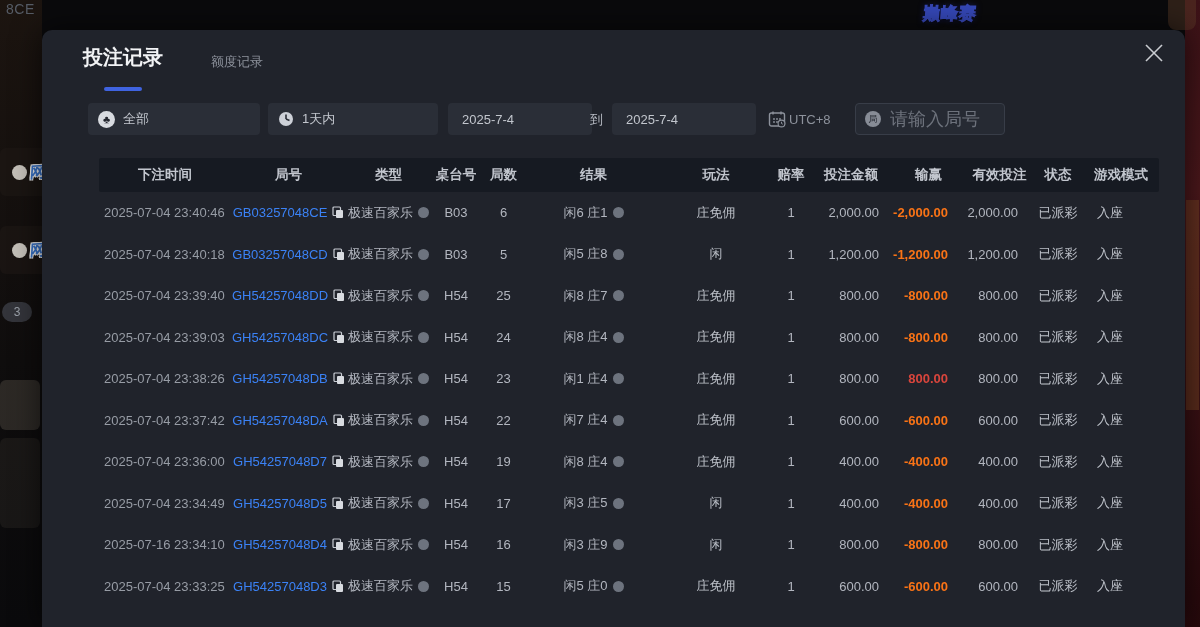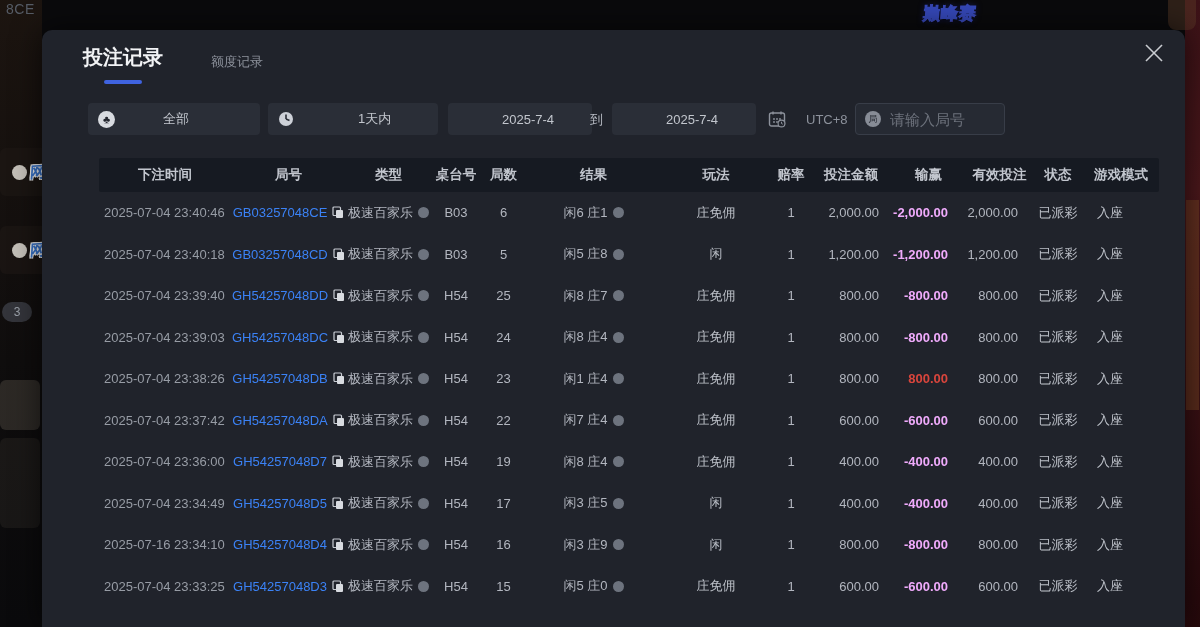--- a/index.html
+++ b/index.html
@@ -31,65 +31,65 @@
   .bg-top-blob{position:absolute;right:4px;top:0;width:28px;height:30px;background:rgba(90,60,40,.45);border-radius:0 0 8px 8px;}
 
   
   .modal{position:absolute;left:42px;top:30px;width:1143px;height:597px;
     background:#20232b;border-radius:10px 10px 0 0;box-shadow:0 0 30px rgba(0,0,0,.65);}
   .close-btn{position:absolute;right:20px;top:12px;width:22px;height:22px;cursor:pointer;}
   .close-btn svg{display:block;}
 
   
   .tabs{position:absolute;left:41px;top:14px;display:flex;gap:48px;align-items:flex-end;}
-  .tab{position:relative;cursor:pointer;padding-bottom:13px;}
+  .tab{position:relative;cursor:pointer;padding-bottom:20px;}
   .tab-label-active{font-size:20px;font-weight:bold;color:#f2f3f5;}
   .tab-label{font-size:13px;color:#8d929c;}
   .tab-underline{position:absolute;left:50%;transform:translateX(-50%);bottom:0;width:38px;height:4px;border-radius:2px;background:#3f63e0;}
 
   
   .filters{position:absolute;left:0;top:73px;width:100%;height:33px;}
   .dd{position:absolute;height:32px;background:#2a2e37;border-radius:4px;display:flex;align-items:center;cursor:pointer;}
-  .dd .lbl{font-size:13px;color:#c2c6cd;margin-left:40px;}
+  .dd .lbl{font-size:13px;color:#c2c6cd;}
   .caret{position:absolute;right:11px;top:50%;margin-top:-2px;width:0;height:0;
     border-left:4px solid transparent;border-right:4px solid transparent;border-top:5px solid #6a7widen079;}
   .caret{border-top-color:#6a7079;}
   .dd-game{left:46px;width:162px;padding-left:10px;gap:8px;}
-  .dd-range{left:226px;width:160px;padding-left:10px;gap:24px;}
+  .dd-range{left:226px;width:160px;padding-left:10px;gap:8px;}
   .dd-from{left:406px;width:130px;padding-left:14px;}
   .dd-to{left:570px;width:130px;padding-left:14px;}
   .to-label{position:absolute;left:548px;top:8px;font-size:13px;color:#b9bdc5;}
   .gi{width:17px;height:17px;border-radius:50%;background:#d8dbe0;display:flex;align-items:center;justify-content:center;
     color:#23262e;font-size:11px;line-height:1;flex:none;}
-  .utc{position:absolute;left:726px;top:7px;display:flex;align-items:center;gap:20px;color:#8d929c;font-size:13px;}
+  .utc{position:absolute;left:726px;top:7px;display:flex;align-items:center;gap:3px;color:#8d929c;font-size:13px;}
   .search-box{position:absolute;left:813px;width:150px;height:32px;background:#262a33;border:1px solid #383d48;
     border-radius:4px;display:flex;align-items:center;gap:7px;padding-left:9px;box-sizing:border-box;}
   .search-ico{width:16px;height:16px;border-radius:50%;background:#878c96;color:#262a33;font-size:9px;
     display:flex;align-items:center;justify-content:center;flex:none;}
-  .search-box input{background:transparent;border:none;outline:none;color:#c2c6cd;font-size:15px;width:105px;
+  .search-box input{background:transparent;border:none;outline:none;color:#c2c6cd;font-size:18px;width:105px;
     font-family:"Liberation Sans","DejaVu Sans",sans-serif;}
   .search-box input::placeholder{color:#6d727c;}
   .query-btn{position:absolute;left:984px;top:1px;width:130px;height:30px;border:none;border-radius:15px;
     background:#4a6fd8;color:#fff;font-size:15px;cursor:pointer;font-family:"Liberation Sans","DejaVu Sans",sans-serif;}
 
   
   .table{position:absolute;left:57px;top:128px;width:1060px;}
   .thead,.trow{display:grid;grid-template-columns:132px 115px 85px 50px 45px 135px 110px 40px 80px 75px 67px 50px 76px;align-items:center;}
   .thead{height:34px;background:#161a22;border-radius:2px;}
   .thead .cell{justify-content:center;padding:0;font-weight:bold;color:#c2c6ce;font-size:13.5px;}
   .trow{height:41.5px;}
   .cell{display:flex;align-items:center;justify-content:center;gap:5px;font-size:13px;color:#b2b6bf;white-space:nowrap;}
   .trow .c0{justify-content:flex-start;padding-left:5px;color:#979ca5;}
   .trow .c1 span.idtxt{color:#3b82f6;}
   .trow .c8{justify-content:flex-end;padding-right:12px;}
   .trow .c9{justify-content:flex-end;padding-right:18px;font-weight:bold;}
   .trow .c10{justify-content:flex-end;padding-right:15px;}
   .c12{padding-right:22px;box-sizing:border-box;}
   .trow .c6,.trow .c11,.trow .c12{color:#bcc0c8;}
-  .green{color:#f0abfc;}
+  .green{color:#f97316;}
   .red{color:#d9453c;}
   .dot{width:11px;height:11px;border-radius:50%;background:#767c87;flex:none;cursor:pointer;opacity:.9;}
   .copy{display:inline-flex;cursor:pointer;flex:none;}
 </style>
 </head>
 <body>
 
 <div class="bg-left-tint"></div>
 <div class="bg-partial-id">8CE</div>
 <div class="bg-logo">巅峰赛</div>

